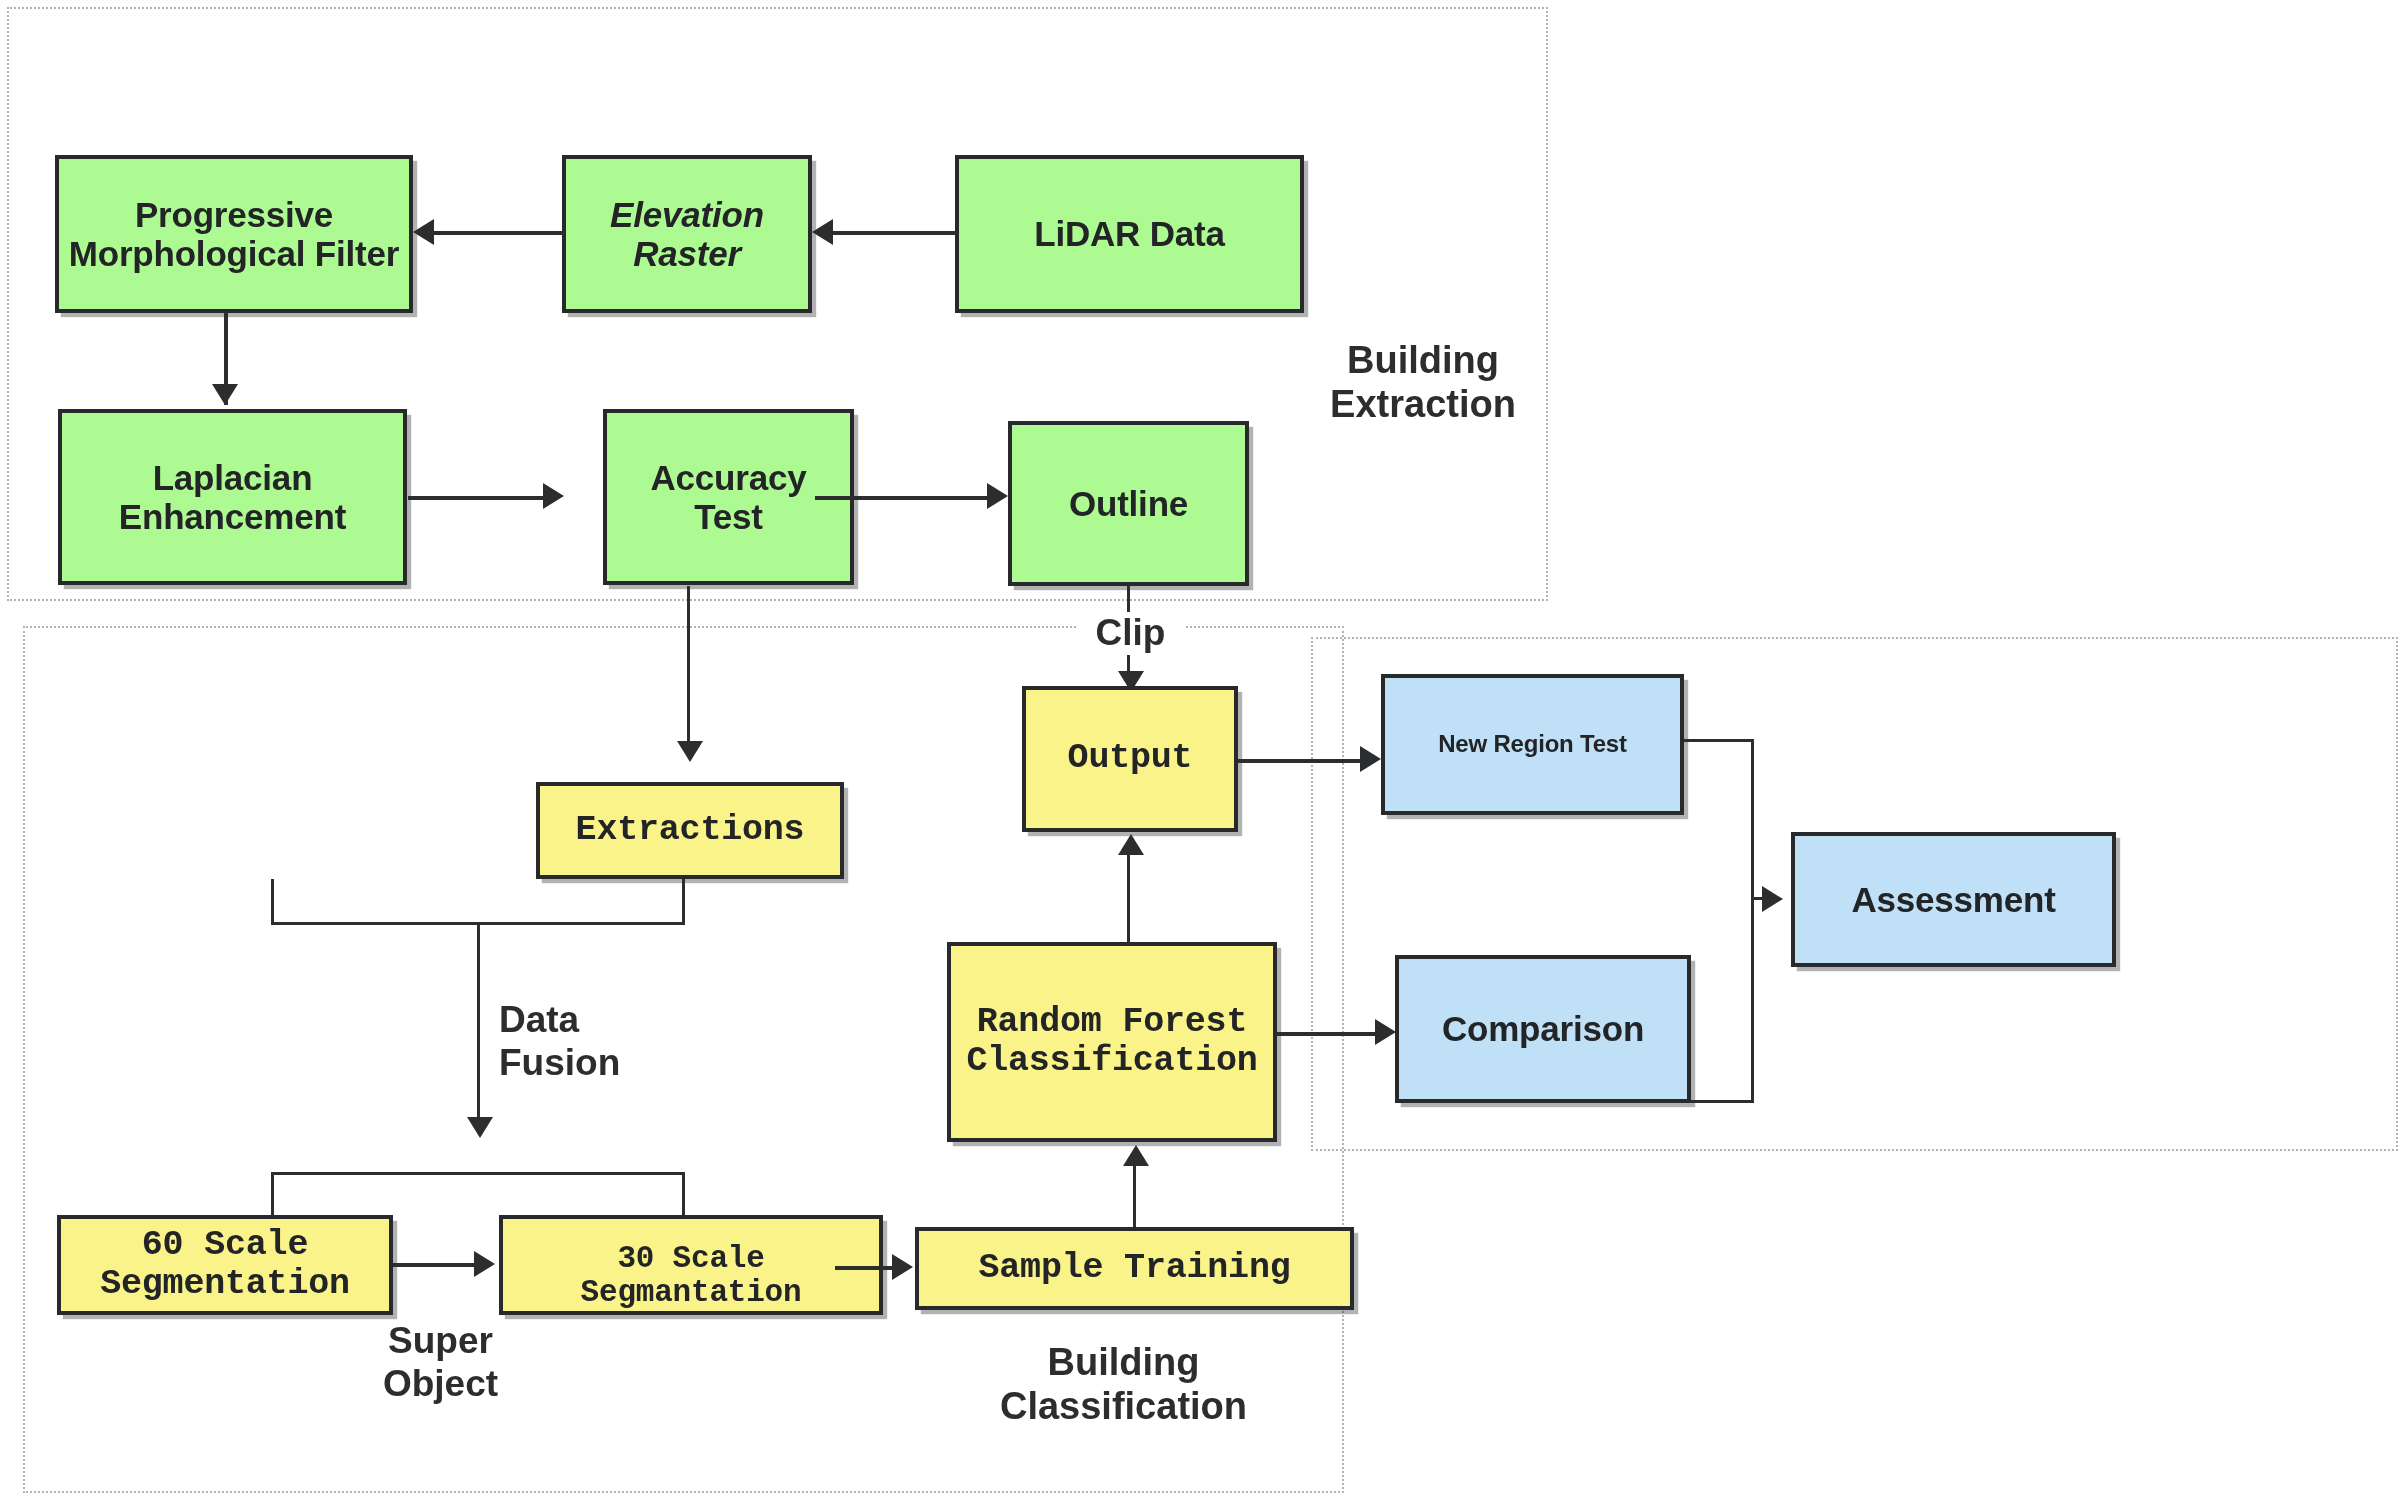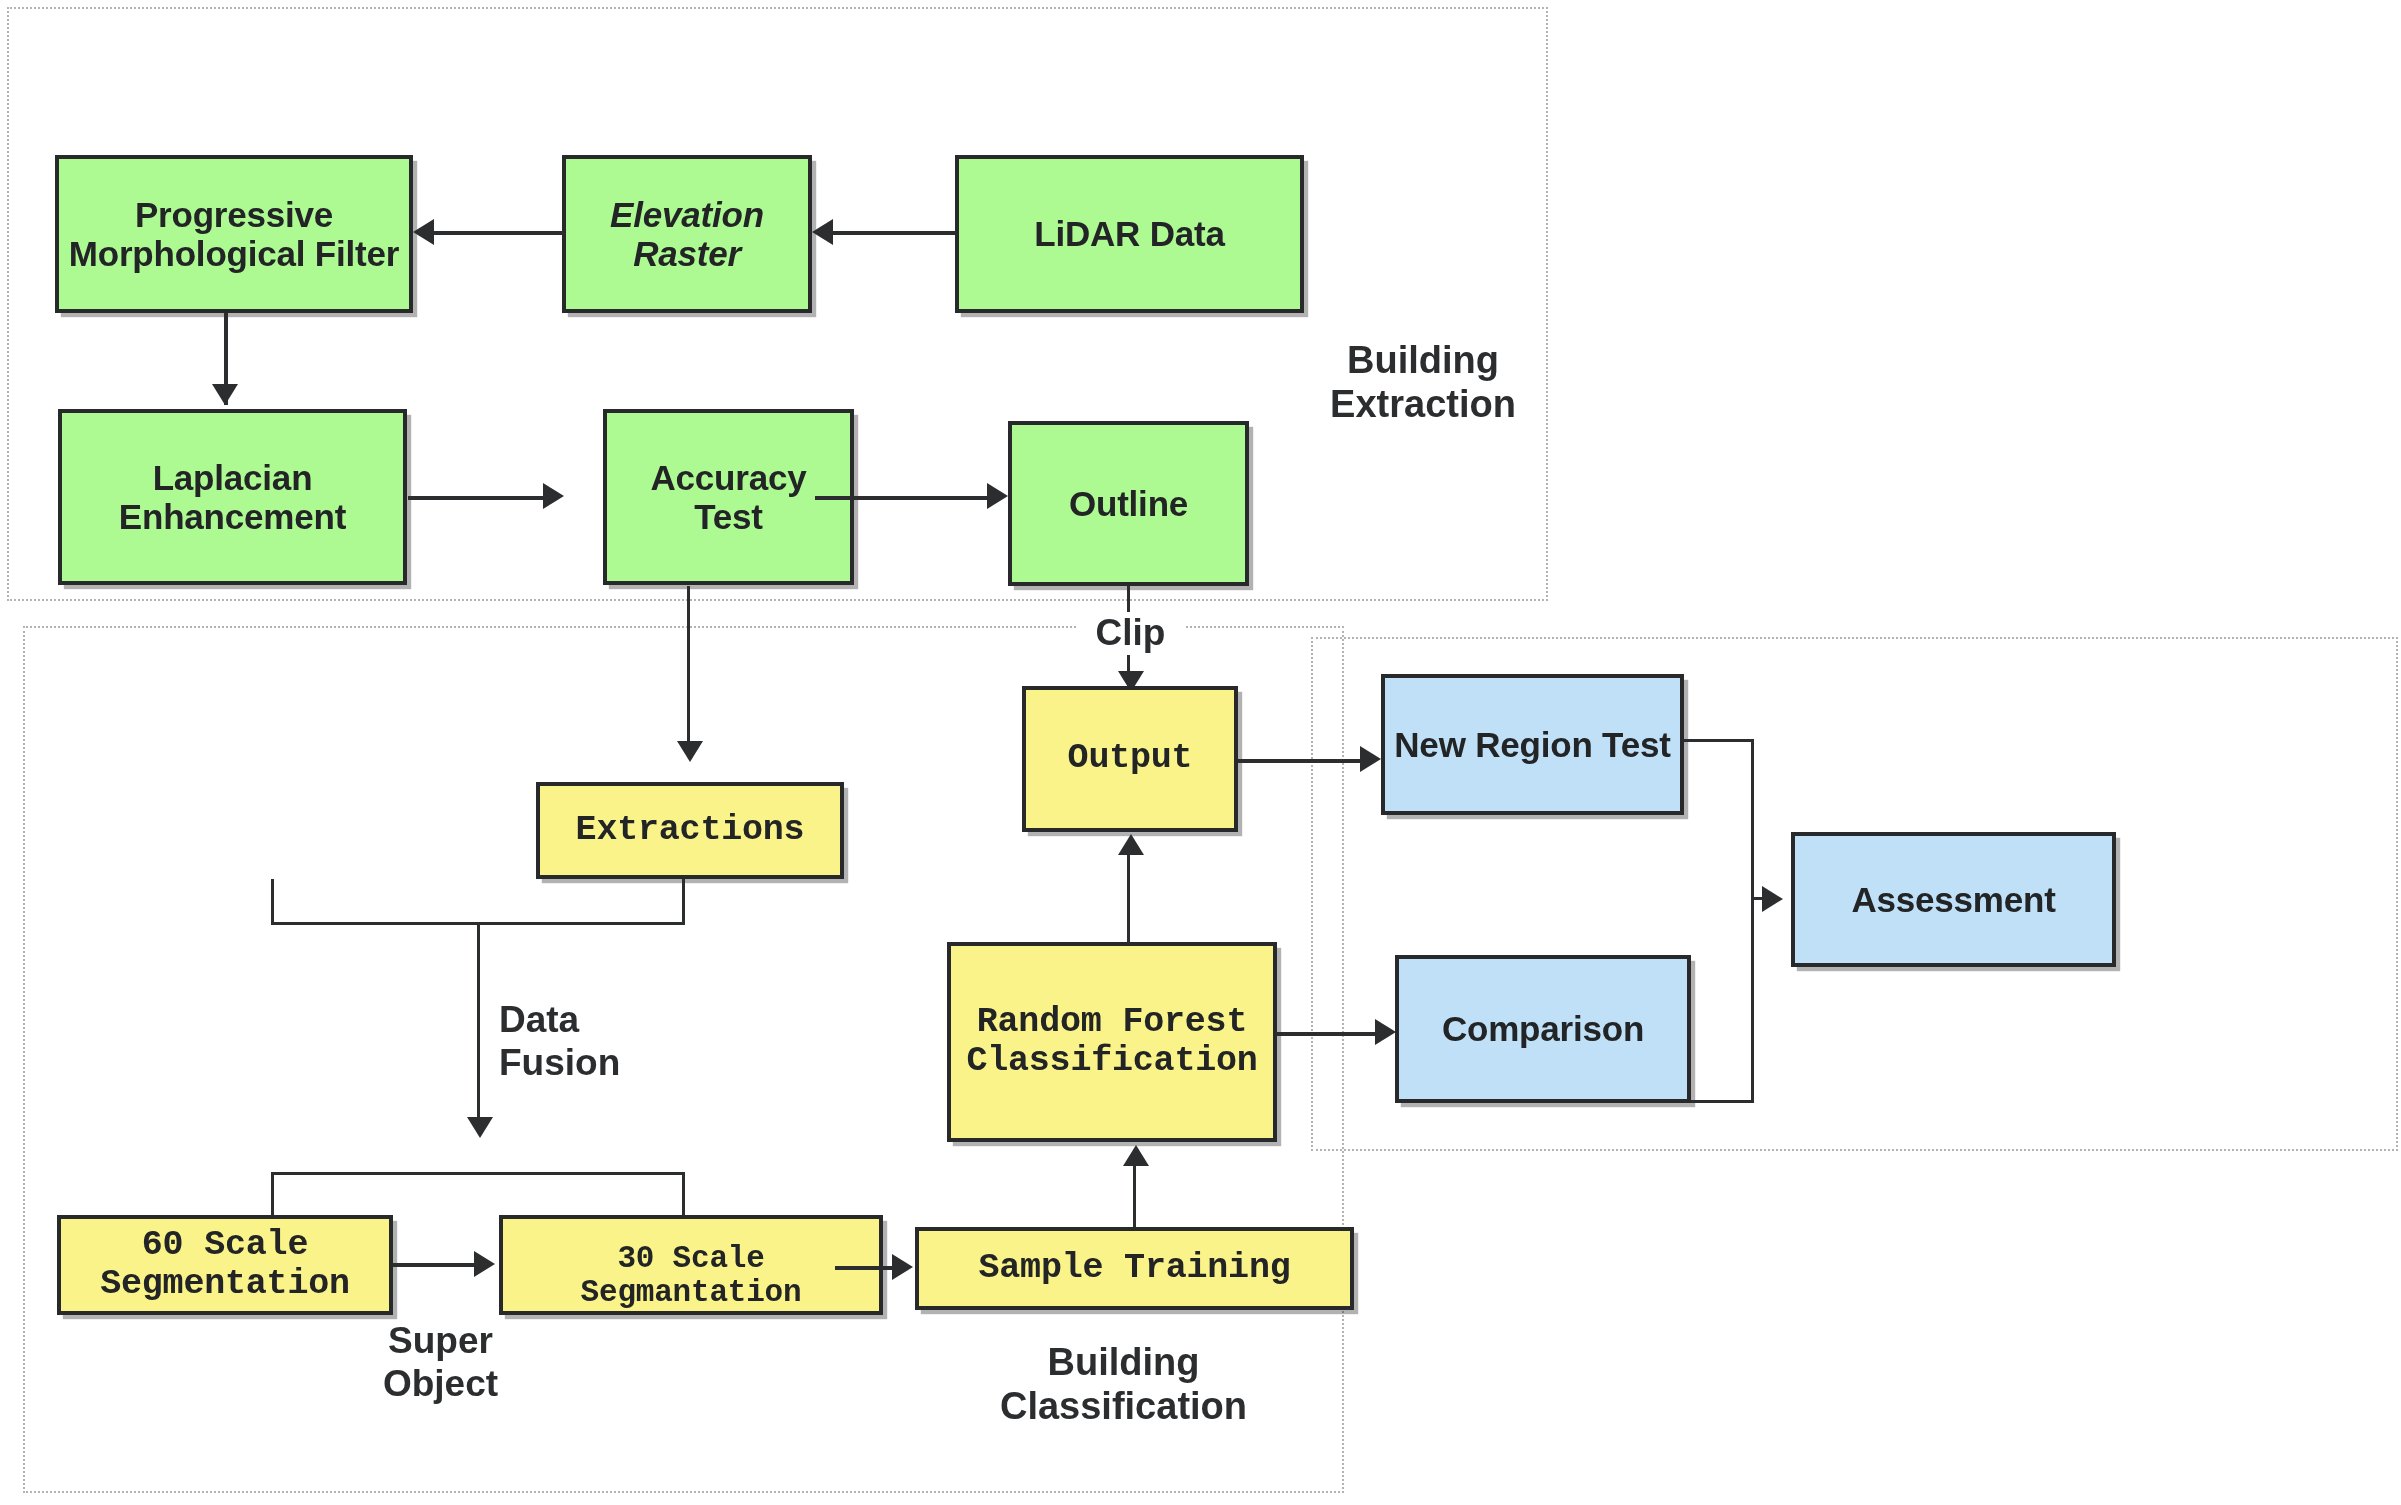--- a/index.html
+++ b/index.html
@@ -183,21 +183,21 @@
 
   <div class="ln v" style="left:1127px; top:855px; width:3.3px; height:90px;"></div>
   <div class="ar up" style="left:1118px; top:834px;"></div>
 
   <div class="ln h" style="left:1238px; top:759px; width:125px;"></div>
   <div class="ar right" style="left:1360px; top:746px;"></div>
 
   <div class="ln h" style="left:1276px; top:1032px; width:102px;"></div>
   <div class="ar right" style="left:1375px; top:1019px;"></div>
 
-  <div class="node blue" style="left:1381px; top:674px; width:303px; height:141px; font-size:35px;">
+  <div class="node blue" style="left:1381px; top:674px; width:303px; height:141px; font-size:24px;">
     <span>New Region
 Test</span>
   </div>
 
   <div class="node blue" style="left:1395px; top:955px; width:296px; height:148px; font-size:35px;">
     <span>Comparison</span>
   </div>
 
   <div class="node blue" style="left:1791px; top:832px; width:325px; height:135px; font-size:35px;">
     <span>Assessment</span>

